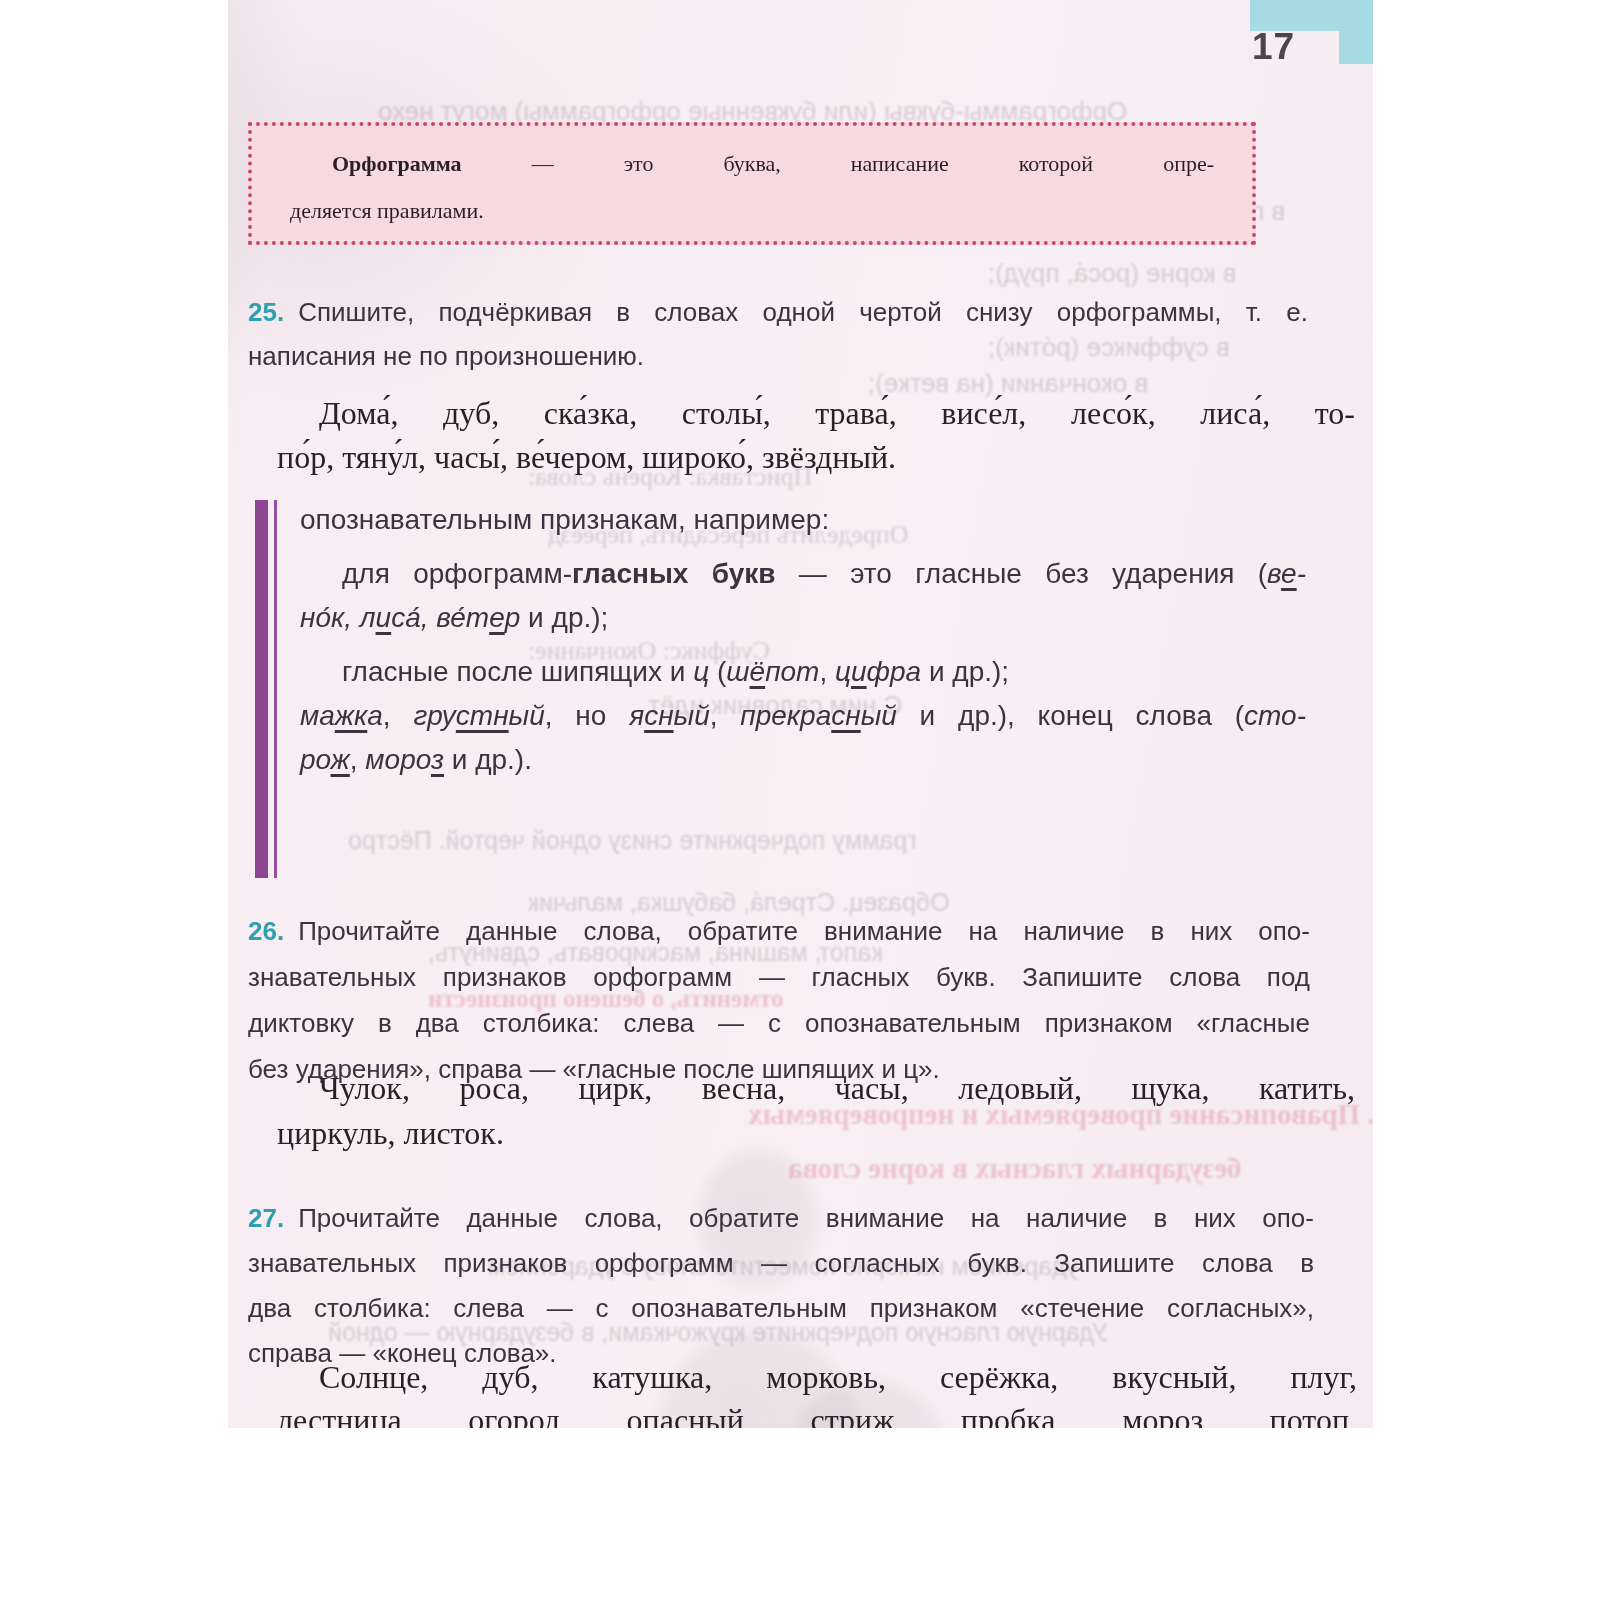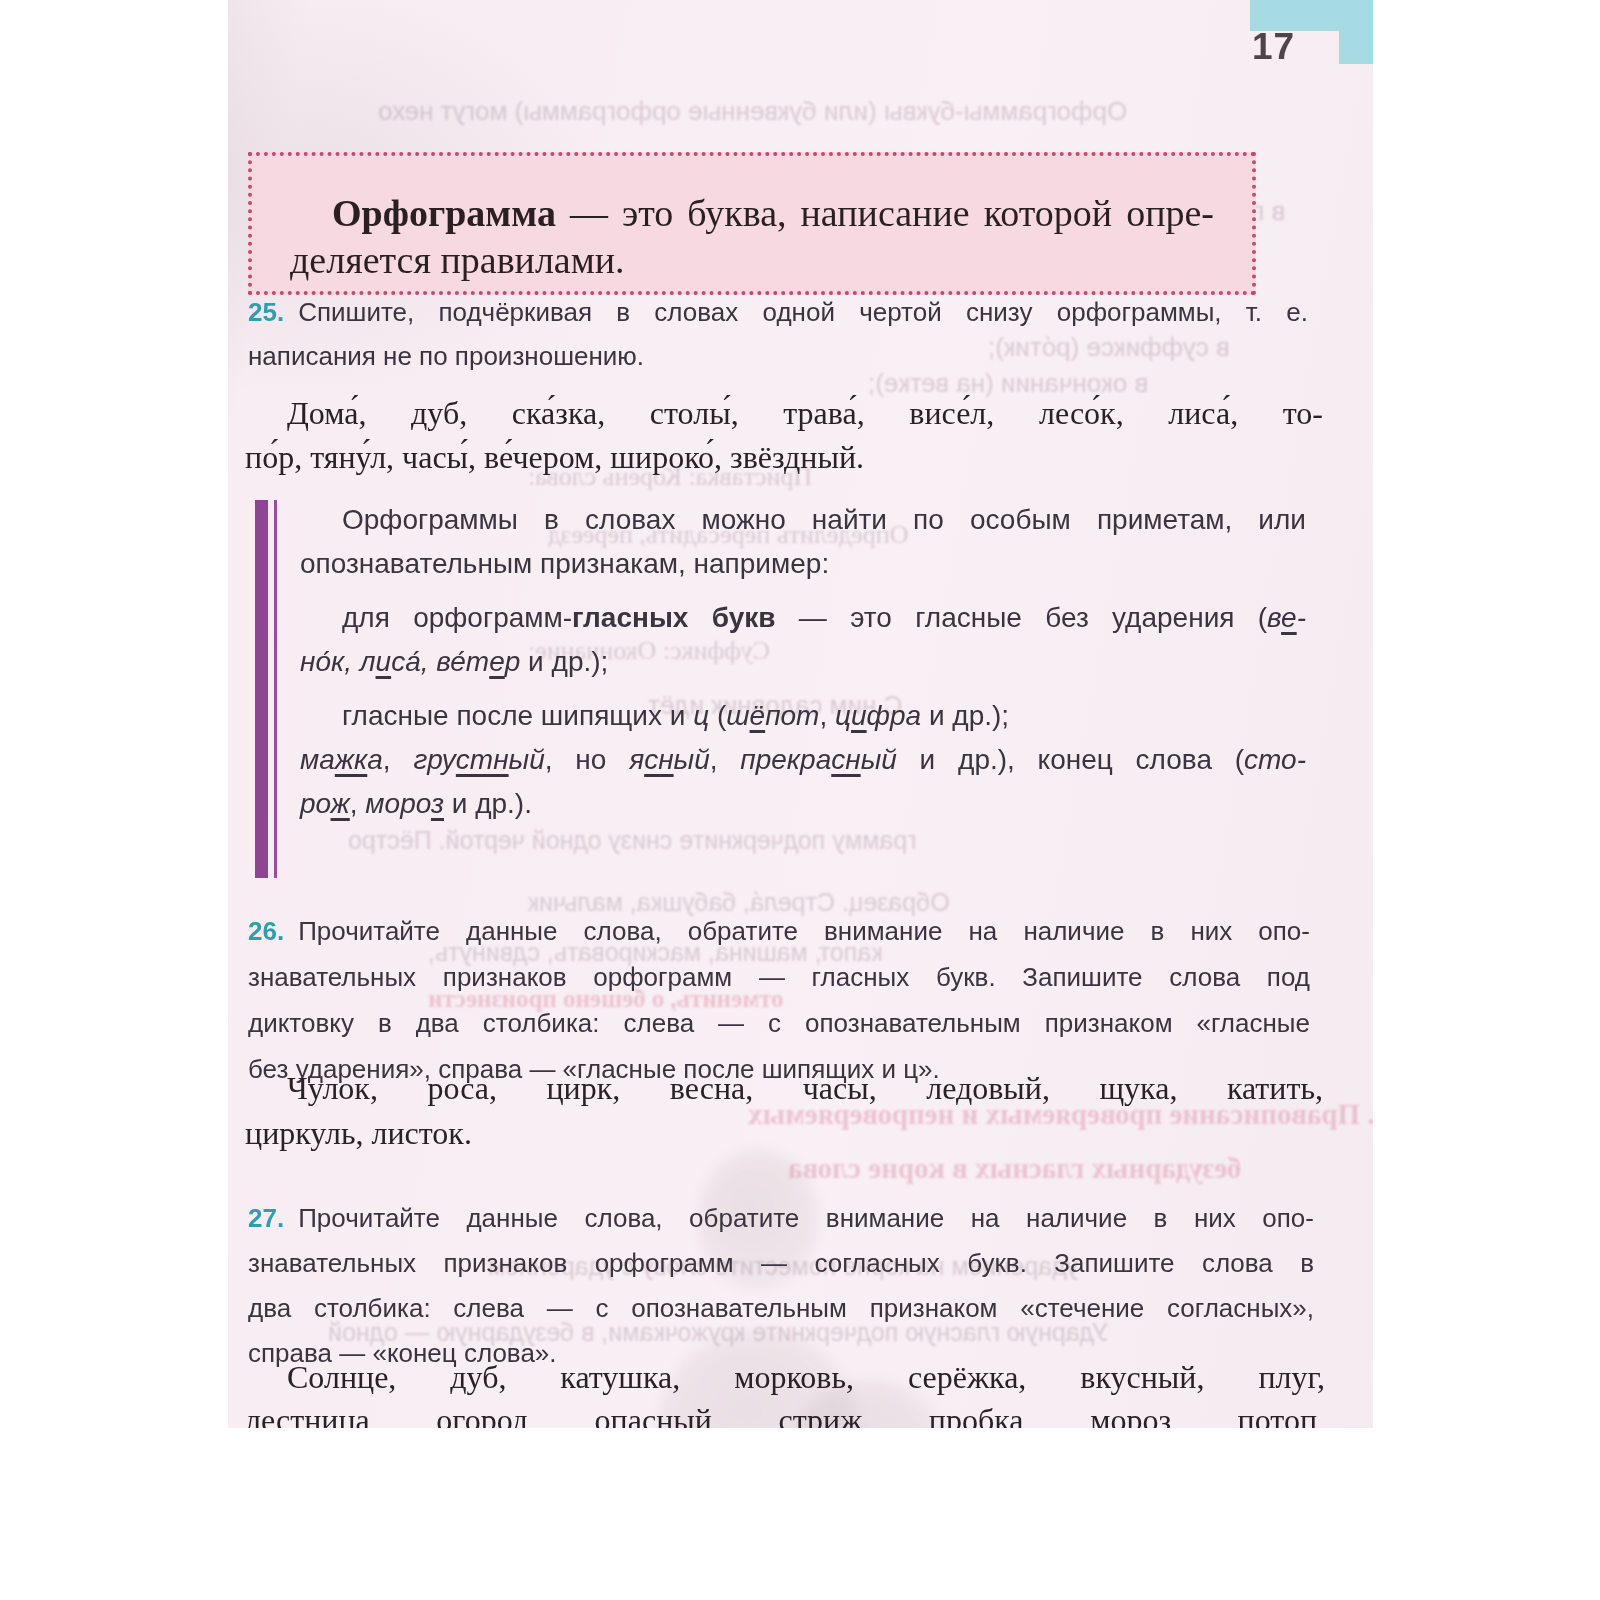--- a/index.html
+++ b/index.html
@@ -8,29 +8,29 @@
   .page{position:absolute;left:228px;top:0;width:1145px;height:1600px;
         background:linear-gradient(100deg,#f0e5eb 0%,#f7edf2 6%,#f8f0f4 55%,#f4ebf0 100%);}
   .page::before{content:"";position:absolute;left:0;top:0;width:100%;height:100%;pointer-events:none;
         background:radial-gradient(420px 300px at 8% 12%,rgba(90,60,80,0.07),rgba(0,0,0,0) 70%);}
   
   .tab-a{position:absolute;left:1022px;top:0;width:90px;height:31px;background:#a6dbe4;}
   .tab-b{position:absolute;left:1111px;top:0;width:34px;height:64px;background:#a6dbe4;}
   .pagenum{position:absolute;left:1024px;top:26px;font-size:37px;font-weight:bold;color:#4c4549;letter-spacing:1px;}
   
   .defbox{position:absolute;left:20px;top:122px;width:924px;height:101px;background:#f6d9e1;
-          border:4px dotted #c34a6b;padding:34px 38px 0 38px;
-          font-family:"Liberation Serif","DejaVu Serif",serif;font-size:38px;line-height:47px;color:#2a1f23;margin-top:30px;}
+          border:4px dotted #c34a6b;padding:14px 38px 0 38px;
+          font-family:"Liberation Serif","DejaVu Serif",serif;font-size:22px;line-height:47px;color:#2a1f23;}
   
   .line{white-space:normal;}
   .jl{text-align:justify;text-align-last:justify;}
   .ind{text-indent:42px;}
   .block{position:absolute;color:#3a3440;}
   .sans28{font-size:26px;line-height:44px;}
-  .serif-list{font-family:"Liberation Serif","DejaVu Serif",serif;color:#282126;font-size:32px;}
+  .serif-list{font-family:"Liberation Serif","DejaVu Serif",serif;color:#282126;font-size:32px;margin-left:32px;}
   .exnum{color:#2e9fae;font-weight:bold;margin-right:14px;}
   
   .ex25{left:20px;top:290px;width:1060px;}
   .list25{left:17px;top:391px;width:1078px;line-height:44px;}
   .rule{left:72px;top:498px;width:1006px;font-size:28px;line-height:44px;}
   .pgap{margin-top:10px;}
   .bar-thick{position:absolute;left:27px;top:500px;width:13px;height:378px;background:#8d4792;}
   .bar-thin{position:absolute;left:46px;top:500px;width:3px;height:378px;background:#9750a0;}
   .ex26{left:20px;top:908px;width:1062px;line-height:46px;}
   .list26{left:17px;top:1066px;width:1078px;line-height:45px;}
@@ -96,21 +96,20 @@
     </div>
 
     <div class="block serif-list list25">
       <div class="line jl ind">Дома́, дуб, ска́зка, столы́, трава́, висе́л, лесо́к, лиса́, то-</div>
       <div class="line">по́р, тяну́л, часы́, ве́чером, широко́, звёздный.</div>
     </div>
 
     <div class="bar-thick"></div>
     <div class="bar-thin"></div>
     <div class="block rule">
-      <div class="line jl ind"><span class="s-n">Орфограммы в словах можно найти по особым приметам, или</span></div>
       <div class="line"><span class="s-n">опознавательным признакам, например:</span></div>
       <div class="line jl ind pgap"><span class="s-n">для орфограмм-</span><span class="s-b">гласных букв</span><span class="s-n"> — это гласные без ударения (</span><span class="s-i">в</span><span class="s-iu">е</span><span class="s-i">-</span></div>
       <div class="line"><span class="s-i">но́к</span><span class="s-i">, </span><span class="s-i">л</span><span class="s-iu">и</span><span class="s-i">са́</span><span class="s-i">, </span><span class="s-i">ве́т</span><span class="s-iu">е</span><span class="s-i">р</span><span class="s-n"> и др.);</span></div>
       <div class="line ind pgap"><span class="s-n">гласные после шипящих и </span><span class="s-i">ц</span><span class="s-n"> (</span><span class="s-i">ш</span><span class="s-iu">ё</span><span class="s-i">пот</span><span class="s-n">, </span><span class="s-i">ц</span><span class="s-iu">и</span><span class="s-i">фра</span><span class="s-n"> и др.);</span></div>
       <div class="line jl"><span class="s-i">ма</span><span class="s-iu">жк</span><span class="s-i">а</span><span class="s-n">, </span><span class="s-i">гру</span><span class="s-iu">стн</span><span class="s-i">ый</span><span class="s-n">, но </span><span class="s-i">я</span><span class="s-iu">сн</span><span class="s-i">ый</span><span class="s-n">, </span><span class="s-i">прекра</span><span class="s-iu">сн</span><span class="s-i">ый</span><span class="s-n"> и др.), конец слова (</span><span class="s-i">сто</span><span class="s-i">-</span></div>
       <div class="line"><span class="s-i">ро</span><span class="s-iu">ж</span><span class="s-n">, </span><span class="s-i">моро</span><span class="s-iu">з</span><span class="s-n"> и др.).</span></div>
     </div>
 
     <div class="block sans28 ex26">
       <div class="line jl"><span class="exnum">26.</span><span>Прочитайте данные слова, обратите внимание на наличие в них опо-</span></div>

